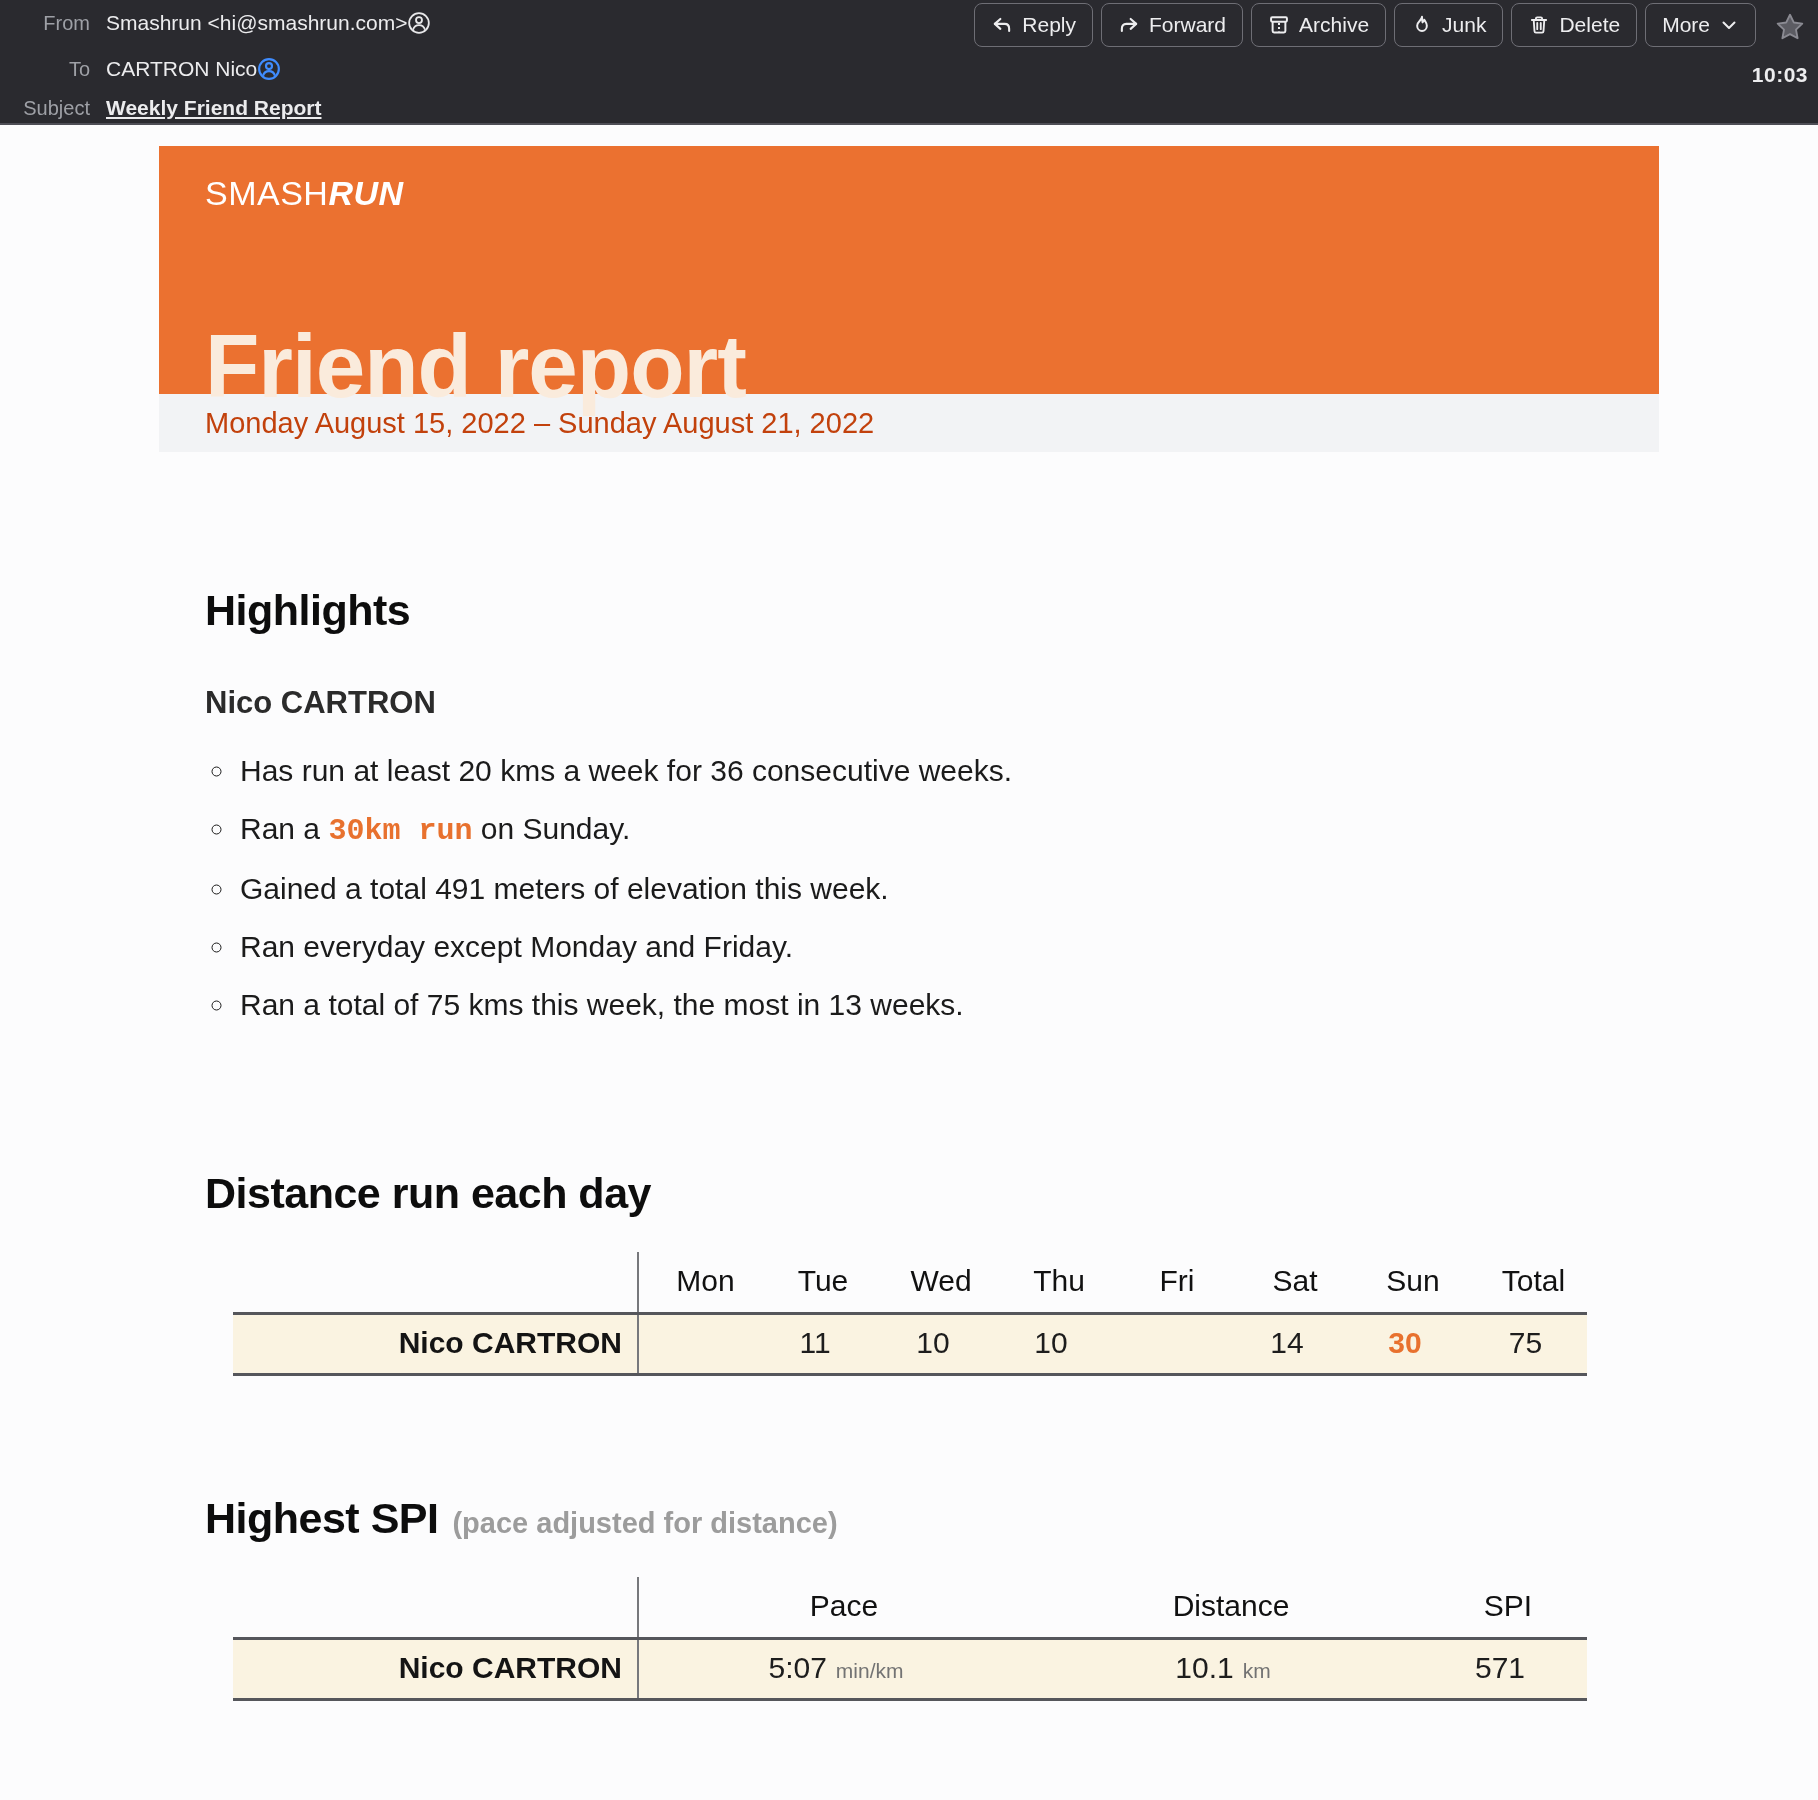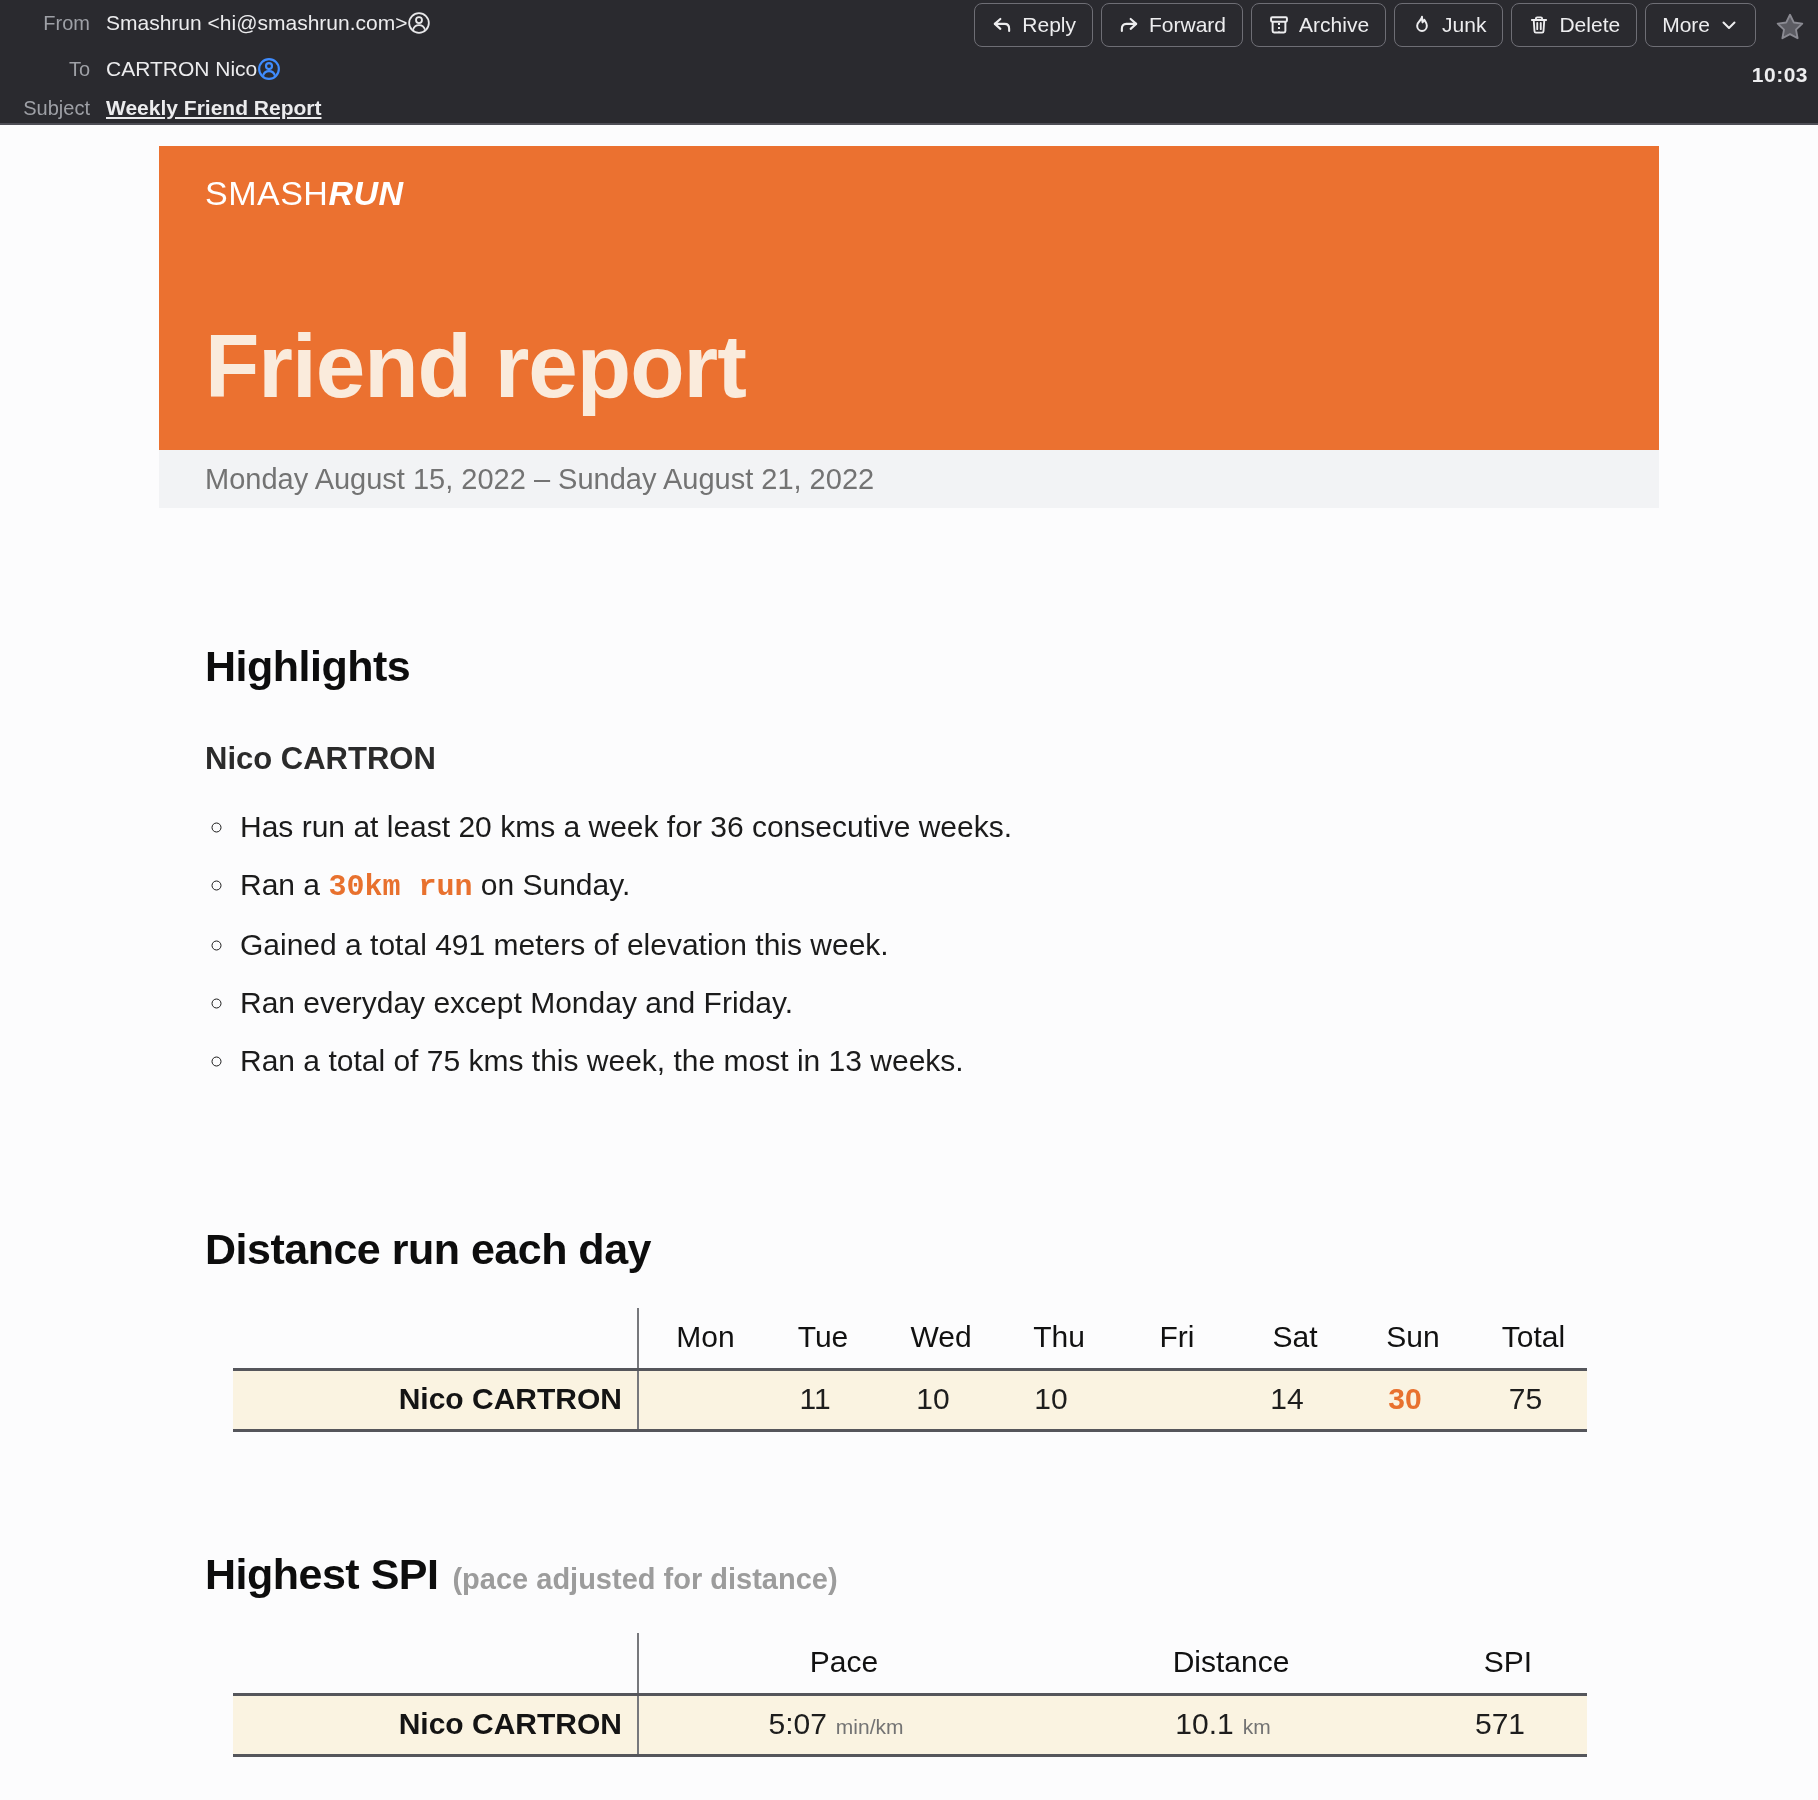--- a/index.html
+++ b/index.html
@@ -37,32 +37,32 @@
   .tbtn svg { display:block; }
 
   .star-btn { position:absolute; top:11px; right:12px; width:32px; height:32px;
     background:none; border:none; cursor:pointer; padding:0; }
   .time-label { position:absolute; top:63px; right:10px; color:#EDEDEF;
     font-size:21px; font-weight:600; letter-spacing:0.5px; }
 
   
   .email-wrap { width:1500px; margin:21px auto 0 auto; }
 
-  .banner { height:304px; background:#EB7130; padding:28px 0 0 46px; }
+  .banner { height:248px; background:#EB7130; padding:28px 0 0 46px; }
   .brand { color:#FFFFFF; font-size:34px; letter-spacing:0.5px; }
   .brand .b1 { font-weight:400; }
   .brand .b2 { font-weight:700; font-style:italic; }
   .banner-title {
     margin-top:102px; font-size:89px; font-weight:bold; color:#FAEBDC;
     letter-spacing:-1px;
   }
 
   .date-bar {
     height:58px; background:#F2F3F5; display:flex; align-items:center;
-    padding-left:46px; font-size:29px; color:#737373;
+    padding-left:46px; font-size:29px; color:#c2410c;
   }
 
   .content { padding:0 72px 0 46px; }
   h2.section { font-size:43px; font-weight:bold; color:#0D0D0D; letter-spacing:-0.5px; }
   .sec-highlights { margin-top:134px; }
   .runner-name { margin-top:50px; font-size:31px; font-weight:bold; color:#2B2B2B; }
   ul.highlight-list { margin:34px 0 0 0; padding-left:32px; list-style:circle; }
   ul.highlight-list li {
     font-size:30px; color:#1B1B1B; line-height:32px; margin-bottom:26px;
     padding-left:3px;

